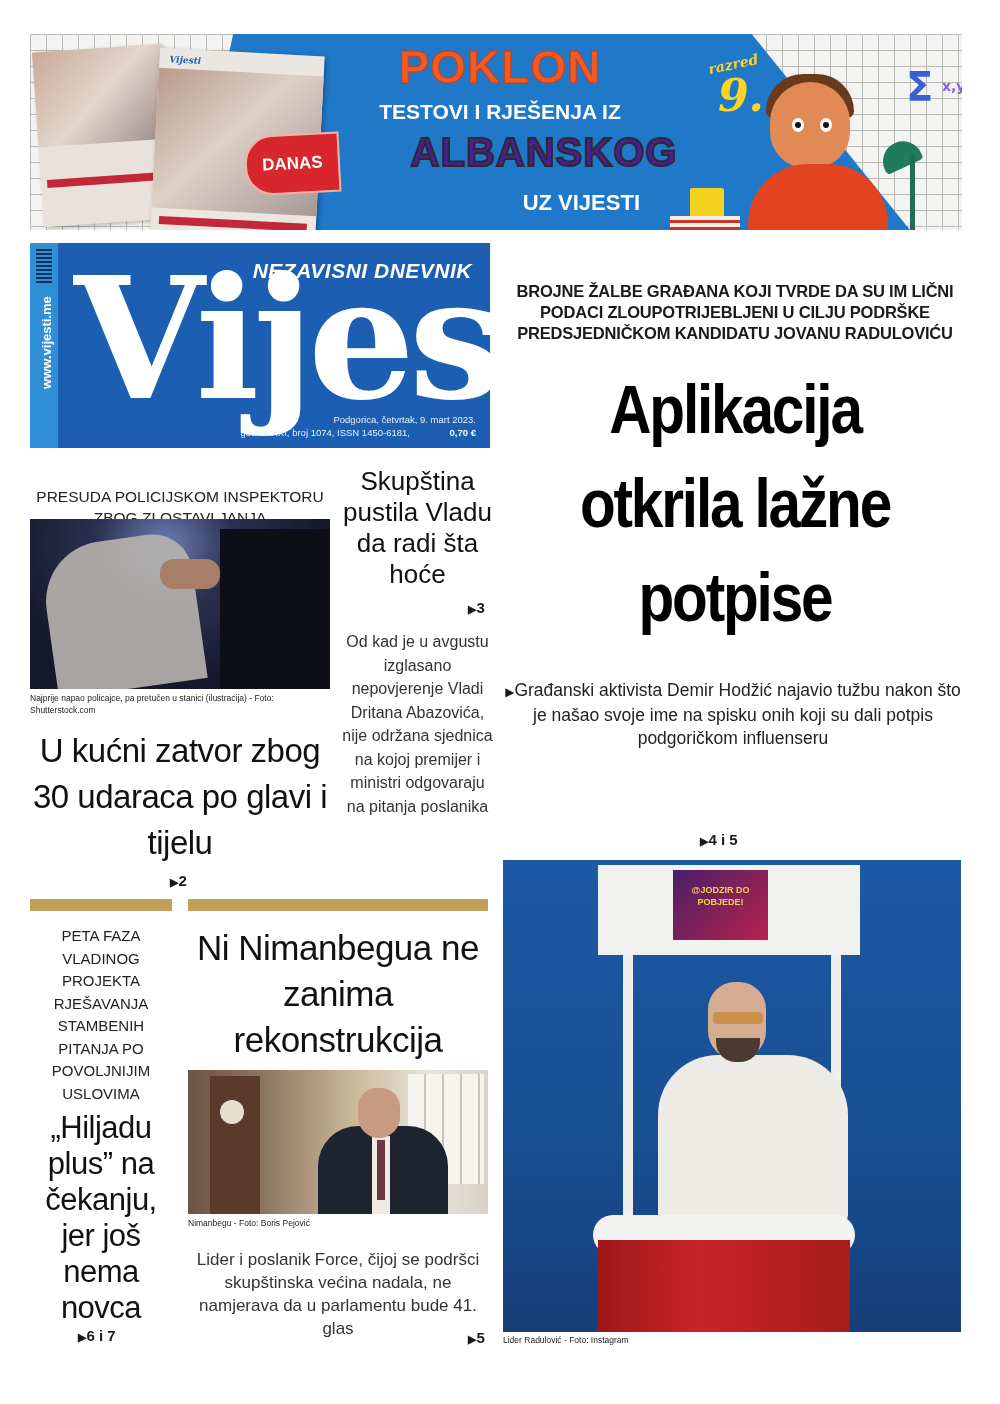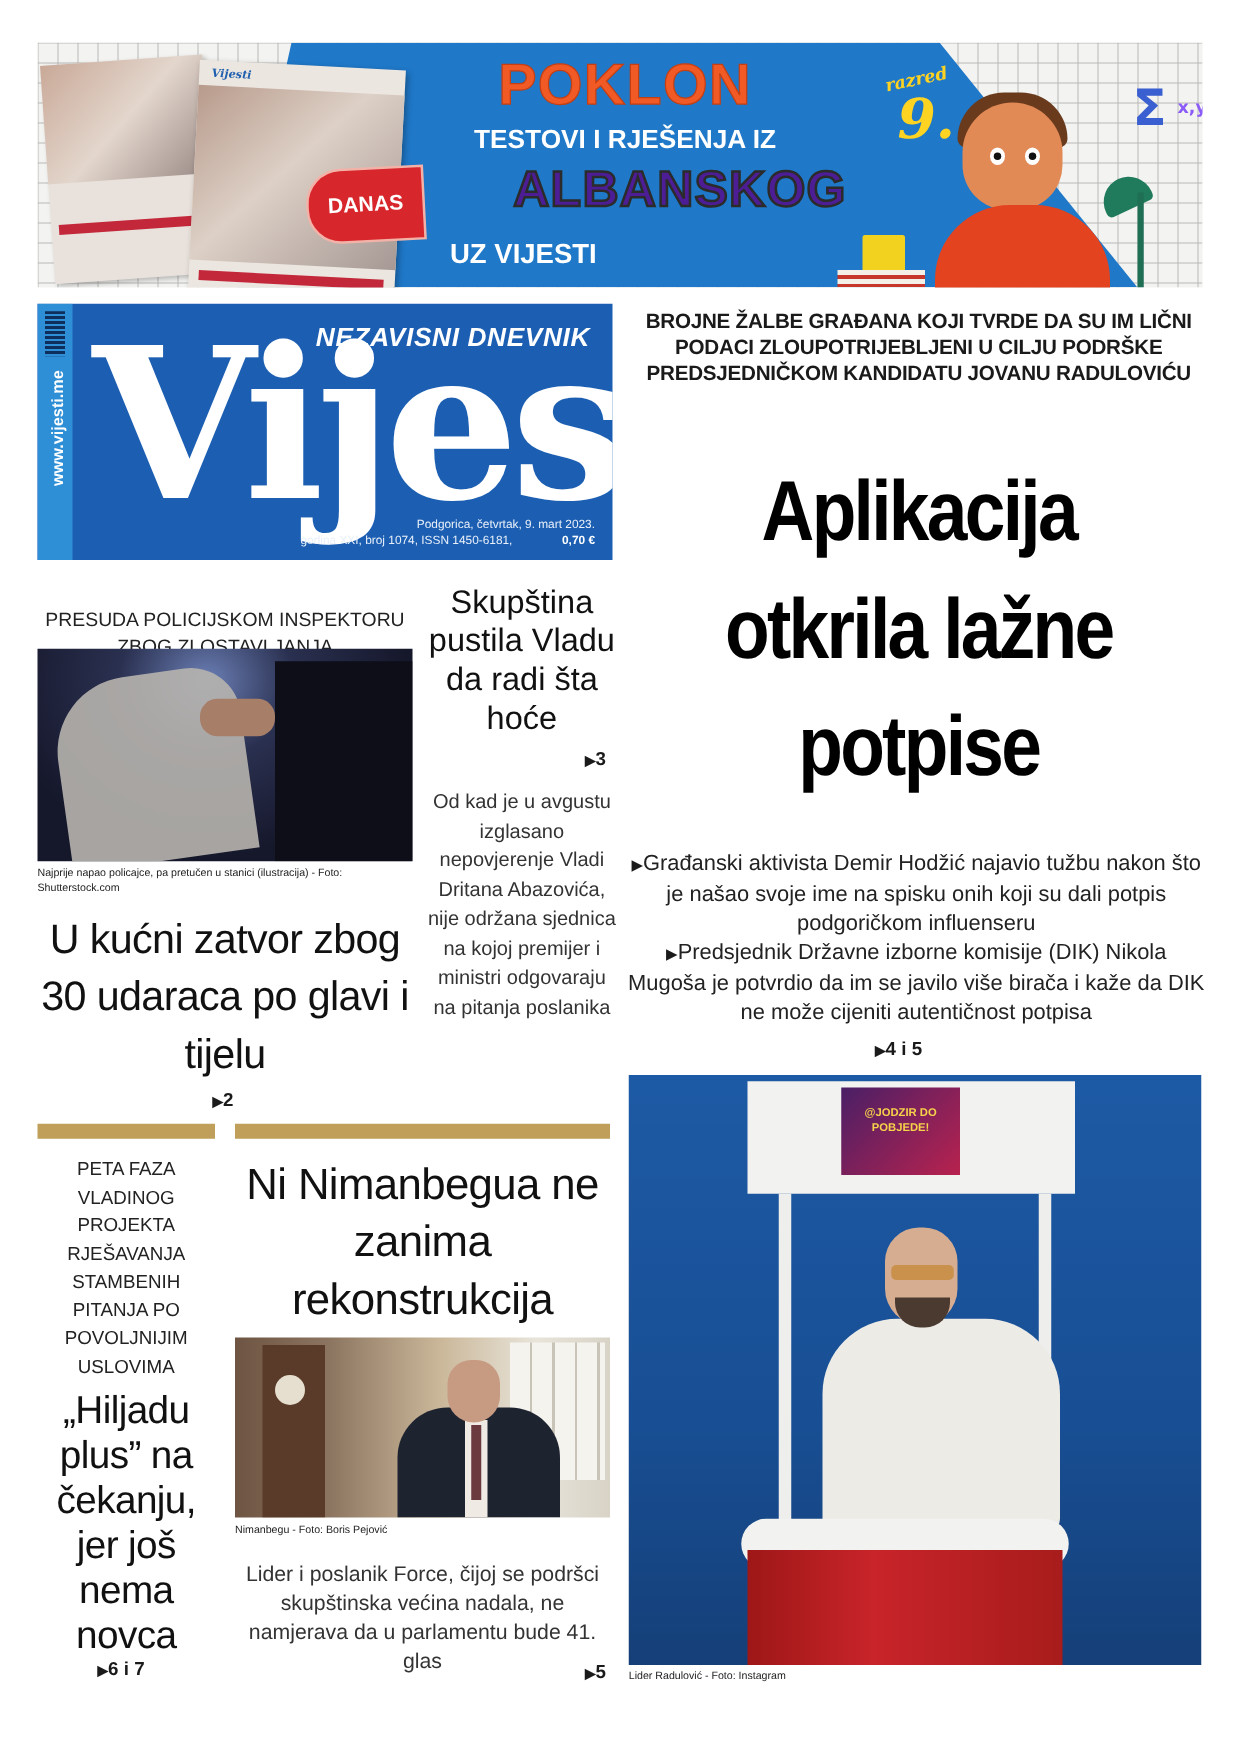--- a/index.html
+++ b/index.html
@@ -21,21 +21,21 @@
     #ad .book1 .strip { position:absolute; left:6px; top:128px; width:116px; height:8px; background:#c3283a; }
     #ad .book2 { position: absolute; left: 125px; top: 18px; width: 165px; height: 185px; background: #ece6e0; transform: rotate(3deg); box-shadow: 2px 2px 5px rgba(0,0,0,.3); }
     #ad .book2 .photo { position:absolute; left:0; top:20px; width:100%; height:140px; background: linear-gradient(135deg,#b89b8c,#ddd0c6 45%,#a69894); }
     #ad .book2 .logo { position:absolute; left:10px; top:6px; font: italic 700 9px "DejaVu Serif", serif; color:#1f5fae; }
     #ad .book2 .strip { position:absolute; left:8px; top:168px; width:148px; height:8px; background:#c3283a; }
     #ad .danas { position: absolute; left: 215px; top: 100px; width: 95px; height: 60px; background: #d7262c; border-radius: 28px 0 0 28px;
       color: #fff; font: 700 17px "Liberation Sans", sans-serif; display:flex; align-items:center; justify-content:center; border: 2px solid #f3b2a8; transform: rotate(-3deg); }
     #ad .t-poklon { position:absolute; left:320px; top:6px; width:300px; font: 900 46px "Liberation Sans", sans-serif; color:#f15a24; letter-spacing:1px; text-align:center; -webkit-text-stroke: 1px #c43f14; }
     #ad .t-testovi { position:absolute; left:300px; top:66px; width:340px; font: 700 21px "Liberation Sans", sans-serif; color:#ffffff; text-align:center; }
     #ad .t-alb { position:absolute; left:326px; top:96px; width:320px; font: 900 40px "Liberation Sans", sans-serif; color:#4c1d95; text-align:center; -webkit-text-stroke: 2px #2b2b2b; letter-spacing: 1px; margin-left: 28px; }
-    #ad .t-uz { position:absolute; left:330px; top:156px; width:280px; font: 700 22px "Liberation Sans", sans-serif; color:#ffffff; text-align:left; }
+    #ad .t-uz { position:absolute; left:330px; top:156px; width:280px; font: 700 22px "Liberation Sans", sans-serif; color:#ffffff; text-align:right; }
     #ad .razred { position:absolute; left:678px; top:22px; font: italic 700 14px "DejaVu Serif", serif; color:#ffd321; transform: rotate(-12deg); }
     #ad .nine { position:absolute; left:688px; top:36px; font: italic 900 44px "DejaVu Serif", serif; color:#ffd321; }
     #ad .boy-head { position:absolute; left:740px; top:48px; width:80px; height:86px; background:#e18a56; border-radius:40px 40px 36px 36px; }
     #ad .boy-hair { position:absolute; left:736px; top:40px; width:88px; height:44px; background:#6a3a1c; border-radius:44px 44px 8px 8px; }
     #ad .boy-body { position:absolute; left:718px; top:130px; width:140px; height:70px; background:#e3431f; border-radius:60px 60px 0 0; }
     #ad .boy-eye { position:absolute; width:12px; height:14px; background:#fff; border-radius:50%; }
     #ad .boy-eye::after { content:""; position:absolute; left:3px; top:4px; width:6px; height:6px; background:#111; border-radius:50%; }
     #ad .cup { position:absolute; left:660px; top:154px; width:34px; height:30px; background:#f2d11f; border-radius:2px; }
     #ad .books { position:absolute; left:640px; top:182px; width:70px; height:14px; background: repeating-linear-gradient(#f4efe7 0 4px, #c6362b 4px 7px); }
     #ad .lamp-arm { position:absolute; left:880px; top:120px; width:5px; height:76px; background:#1f6f55; }
@@ -47,21 +47,21 @@
     #masthead { left: 30px; top: 243px; width: 460px; height: 205px; background: #1c5fb2; overflow: hidden; }
     #masthead .side { position:absolute; left:0; top:0; width:28px; height:100%; background:#2e8fd6; }
     #masthead .url { position:absolute; left:-54px; top:92px; width:140px; transform: rotate(-90deg); color:#fff; font: 700 13px "Liberation Sans", sans-serif; text-align:center; }
     #masthead .barcode { position:absolute; left:6px; top:6px; width:16px; height:36px; background: repeating-linear-gradient(#0e2f5c 0 2px, #2e8fd6 2px 4px); }
     #masthead .tag { position:absolute; right:18px; top:16px; color:#fff; font: italic 900 21px "Liberation Sans", sans-serif; letter-spacing: 0.5px; }
     #masthead .logo { position:absolute; left:44px; top:-4px; color:#fff; font: 700 168px "DejaVu Serif", serif; letter-spacing:-6px; line-height: 200px; }
     #masthead .dateline { position:absolute; right:14px; top:170px; color:#e9f0fa; font: 9.5px "Liberation Sans", sans-serif; text-align:right; line-height: 13px; }
     #masthead .price { font-weight:700; color:#fff;padding-left:37px; }
 
     
-    .kicker { font: 700 16.5px "Liberation Sans", sans-serif; text-transform: uppercase; line-height: 21px; color:#1a1a1a; letter-spacing: -0.2px; }
+    .kicker { font: 700 16.5px "Liberation Sans", sans-serif; text-transform: uppercase; line-height: 21px; color:#1a1a1a; letter-spacing: -0.2px; margin-top: 34px; }
     #main-kicker { left: 508px; top: 247px; width: 454px; }
     #main-title { left: 500px; top: 362px; width: 470px; font: 700 68px "Liberation Sans", sans-serif; line-height: 94px; color:#000; letter-spacing: -2.5px; transform: scaleX(0.86); transform-origin: center top; }
     #main-bullets { left: 500px; top: 679px; width: 466px; font: 17.5px "Liberation Sans", sans-serif; line-height: 23px; color:#222; }
     #main-bullets .bullet-icon { font-size: 12px; color:#1a1a1a; }
     .pageref { font: 700 15px "Liberation Sans", sans-serif; color:#1a1a1a; }
     .pageref .tri { font-size: 11px; }
     #main-ref { left: 700px; top: 831px; }
 
     
     #main-photo { left: 503px; top: 860px; width: 458px; height: 472px; background: linear-gradient(180deg,#1d5aa5 0%,#184e93 60%,#153f78 100%); overflow:hidden; }
@@ -165,23 +165,20 @@
     </div>
   </div>
 </div>
 
 <div id="main-kicker" class="abs kicker center">BROJNE ŽALBE GRAĐANA KOJI TVRDE DA SU IM LIČNI PODACI ZLOUPOTRIJEBLJENI U CILJU PODRŠKE PREDSJEDNIČKOM KANDIDATU JOVANU RADULOVIĆU</div>
 <div id="main-title" class="abs center">Aplikacija otkrila lažne potpise</div>
 <div id="main-bullets" class="abs center">
   <div>
     <span class="bullet-icon">▶</span><span>Građanski aktivista Demir Hodžić najavio tužbu nakon što je našao svoje ime na spisku onih koji su dali potpis podgoričkom influenseru</span>
   </div>
-  <div>
-    <span class="bullet-icon">▶</span><span>Predsjednik Državne izborne komisije (DIK) Nikola Mugoša je potvrdio da im se javilo više birača i kaže da DIK ne može cijeniti autentičnost potpisa</span>
-  </div>
 </div>
 <div id="main-ref" class="abs pageref">
   <span class="tri">▶</span><span>4 i 5</span>
 </div>
 
 <div id="main-photo" class="abs">
   <div class="booth-top"></div>
   <div class="sign">@JODZIR DO POBJEDE!</div>
   <div class="pole" style="left:120px;"></div>
   <div class="pole" style="left:328px;"></div>

